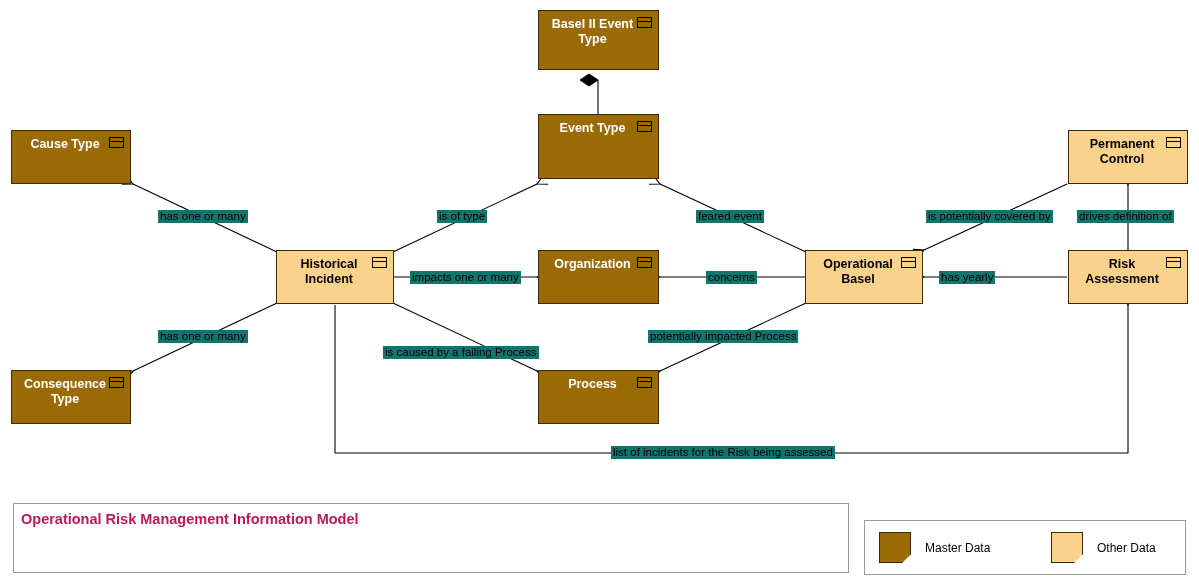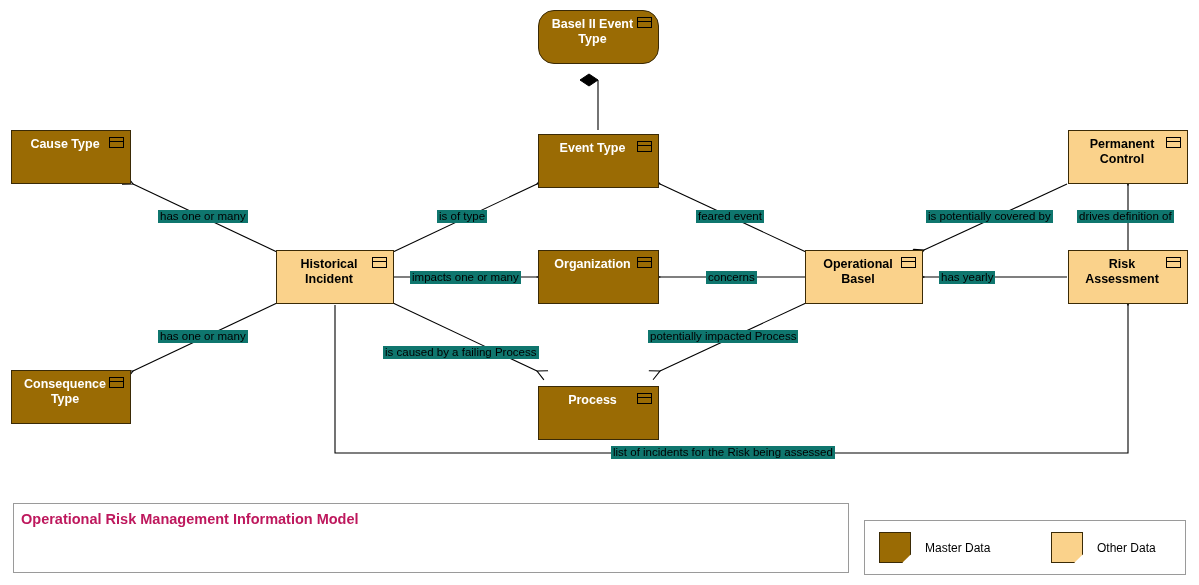--- a/index.html
+++ b/index.html
@@ -149,32 +149,32 @@
       <path d="M277,303 L133,371" marker-end="url(#oarrow)"></path>
 
       <path d="M393,303 L537,371" marker-end="url(#oarrow)"></path>
 
       <path d="M806,303 L660,371" marker-end="url(#oarrow)"></path>
 
       <path d="M1128,305 L1128,453 L335,453 L335,305" marker-start="url(#odiamond)"></path>
     </g>
   </svg>
 
-  <div class="node master" style="left:538px;top:10px;width:121px;height:54px;border-radius:16px;">
+  <div class="node master" style="left:538px;top:10px;width:121px;height:60px;">
     <span class="ttl">Basel II Event
 Type</span>
     <span class="entity-icon"></span>
   </div>
 
   <div class="node master" style="left:11px;top:130px;width:120px;height:54px;">
     <span class="ttl">Cause Type</span>
     <span class="entity-icon"></span>
   </div>
 
-  <div class="node master" style="left:538px;top:134px;width:121px;height:54px;">
+  <div class="node master" style="left:538px;top:114px;width:121px;height:65px;">
     <span class="ttl">Event Type</span>
     <span class="entity-icon"></span>
   </div>
 
   <div class="node other" style="left:1068px;top:130px;width:120px;height:54px;">
     <span class="ttl">Permanent
 Control</span>
     <span class="entity-icon"></span>
   </div>
 
@@ -200,21 +200,21 @@
 Assessment</span>
     <span class="entity-icon"></span>
   </div>
 
   <div class="node master" style="left:11px;top:370px;width:120px;height:54px;">
     <span class="ttl">Consequence
 Type</span>
     <span class="entity-icon"></span>
   </div>
 
-  <div class="node master" style="left:538px;top:370px;width:121px;height:54px;margin-top:16px;">
+  <div class="node master" style="left:538px;top:370px;width:121px;height:54px;">
     <span class="ttl">Process</span>
     <span class="entity-icon"></span>
   </div>
 
   <div class="elabel" style="left:158px;top:210px;">has one or many</div>
   <div class="elabel" style="left:437px;top:210px;">is of type</div>
   <div class="elabel" style="left:696px;top:210px;">feared event</div>
   <div class="elabel" style="left:926px;top:210px;">is potentially covered by</div>
   <div class="elabel" style="left:1077px;top:210px;">drives definition of</div>
   <div class="elabel" style="left:410px;top:271px;">impacts one or many</div>

